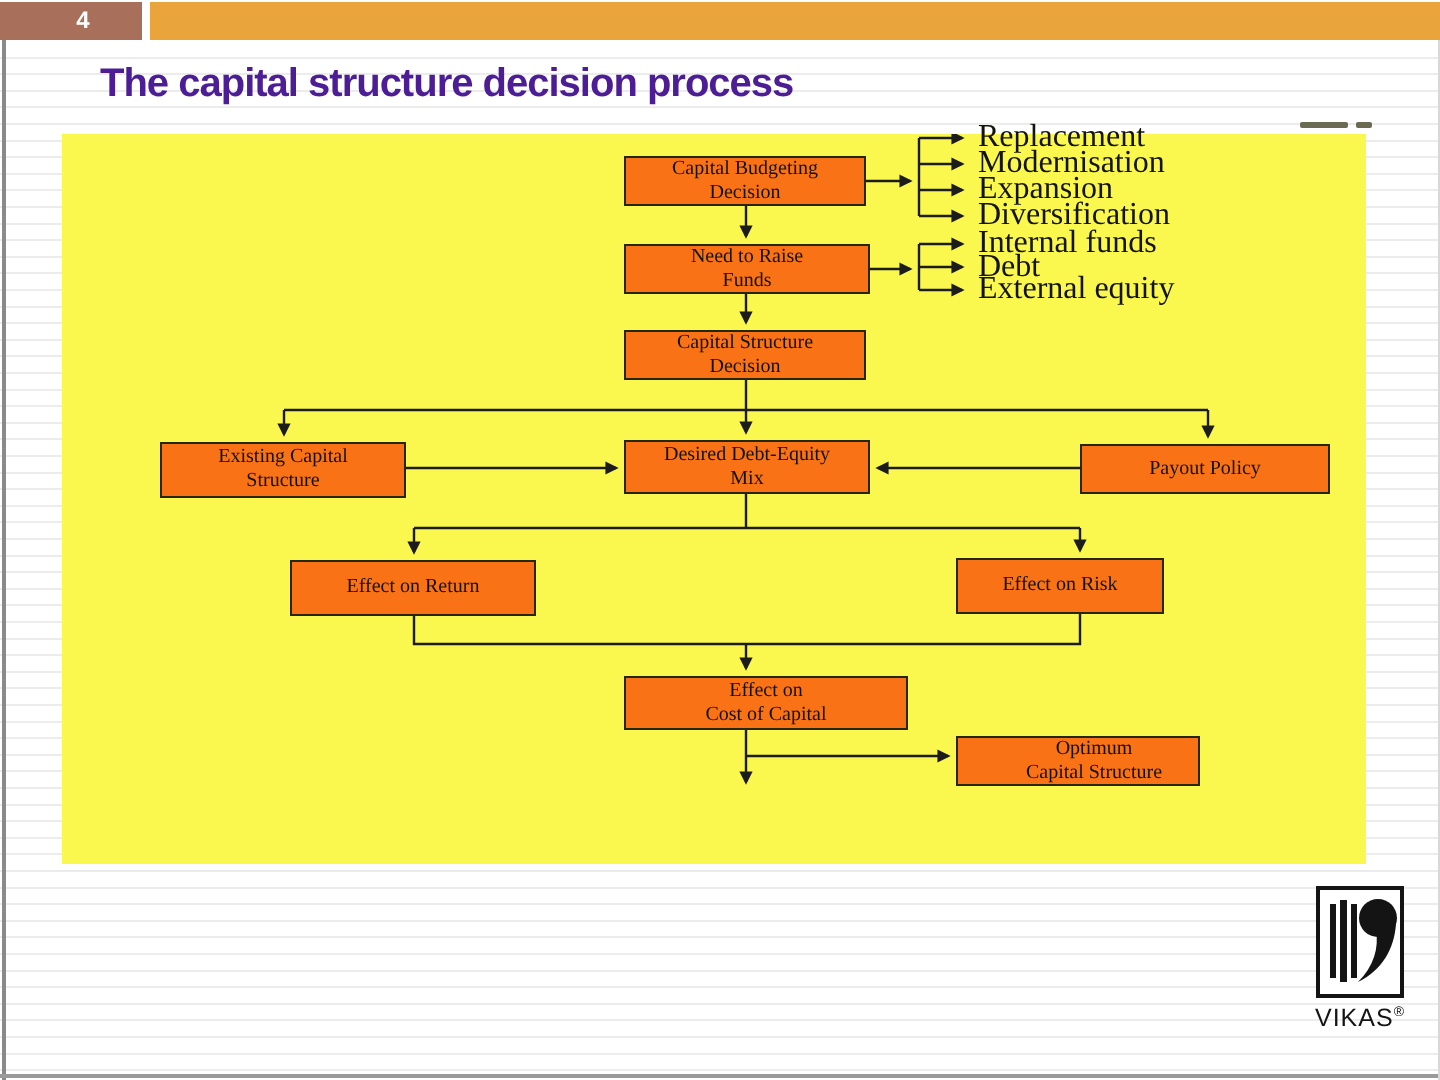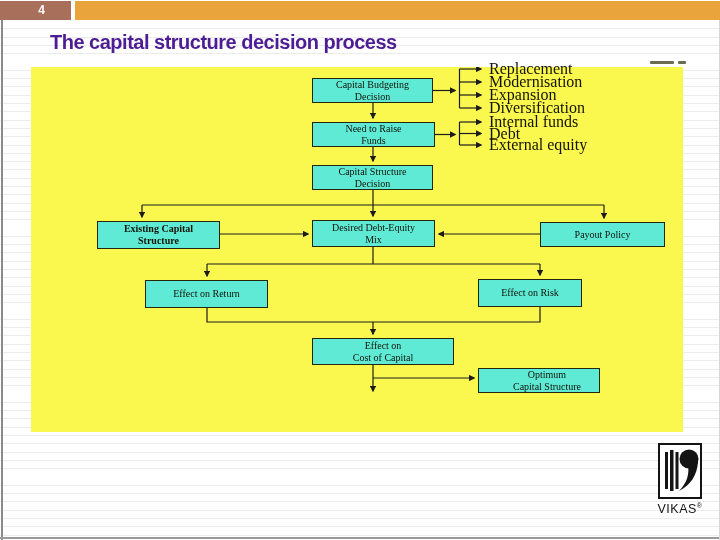--- a/index.html
+++ b/index.html
@@ -20,28 +20,28 @@
   .slide-title{position:absolute;left:50px;top:31px;width:654px;
                font-size:20px;font-weight:bold;color:#4c1d95;letter-spacing:-0.5px;}
 
   
   .diagram-panel{position:absolute;left:31px;top:67px;width:652px;height:365px;background:#FAF84F;}
   .artifact-mark-a{position:absolute;left:650px;top:61px;width:24px;height:3px;background:#6b6b54;border-radius:1px;}
   .artifact-mark-b{position:absolute;left:678px;top:61px;width:8px;height:3px;background:#6b6b54;border-radius:1px;}
 
   .connectors{position:absolute;left:0;top:0;width:652px;height:365px;}
 
-  .node{position:absolute;border:1.4px solid #26260c;background:#5eead4;color:#131308;
+  .node{position:absolute;border:1.4px solid #26260c;background:#f97316;color:#131308;
         font-family:"Liberation Serif",serif;font-size:10px;line-height:1.18;text-align:center;
         display:flex;align-items:center;justify-content:center;white-space:pre-line;box-sizing:border-box;}
   .n1{left:281px;top:11px;width:121px;height:25px;}
   .n2{left:281px;top:55px;width:123px;height:25px;}
   .n3{left:281px;top:98px;width:121px;height:25px;}
   .n4{left:281px;top:153px;width:123px;height:27px;}
-  .n5{left:66px;top:154px;width:123px;height:28px;font-weight:bold;}
+  .n5{left:49px;top:154px;width:123px;height:28px;}
   .n6{left:509px;top:155px;width:125px;height:25px;}
   .n7{left:114px;top:213px;width:123px;height:28px;}
   .n8{left:447px;top:212px;width:104px;height:28px;}
   .n9{left:281px;top:271px;width:142px;height:27px;}
   .n10{left:447px;top:301px;width:122px;height:25px;padding-left:16px;}
   .n11{left:281px;top:328px;width:121px;height:27px;}
 
   .branch-label{position:absolute;left:458px;transform:translateY(-50%);color:#131308;
                 font-family:"Liberation Serif",serif;font-size:16px;white-space:nowrap;}
   .b1a{top:2px;} .b1b{top:15px;} .b1c{top:28px;} .b1d{top:41px;}

